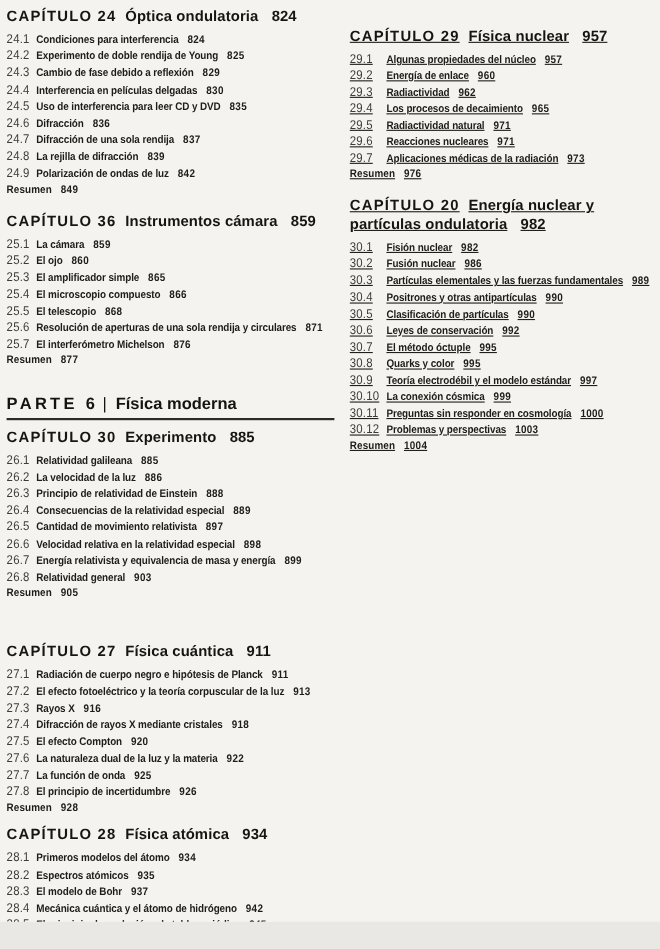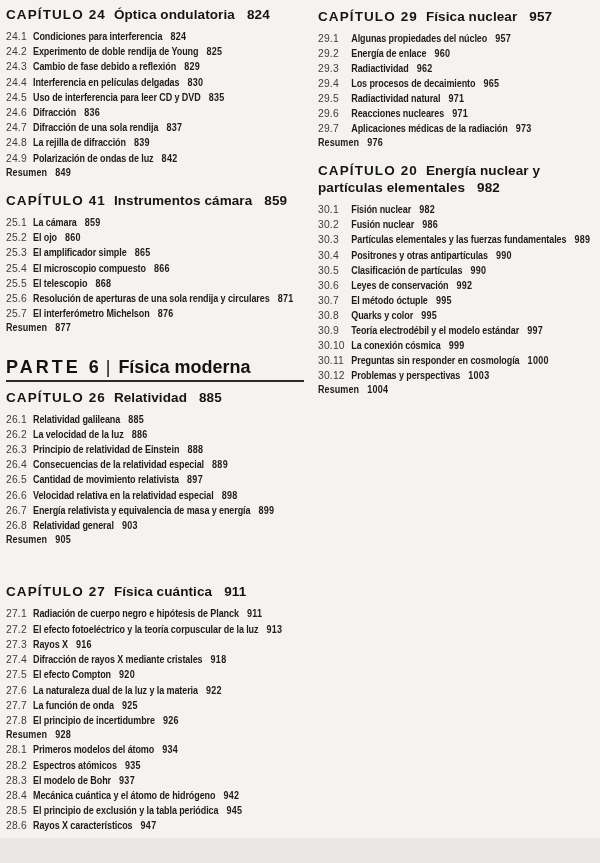--- a/index.html
+++ b/index.html
@@ -7,33 +7,33 @@
     width:600px;height:863px;
     font-family:"Liberation Sans",sans-serif;
     background:#e9e8e5;
   }
   .page{
     position:relative;width:600px;height:838px;
     background:#f4f3f0;color:#201f1c;overflow:hidden;
   }
   .toc-col{position:absolute;top:0;}
   .col-left{left:6px;top:6px;width:298px;}
-  .col-right{left:318px;top:8px;width:278px;}
+  .col-right{left:318px;top:24px;width:278px;text-decoration:underline;}
 
   .chapter-heading{
     font-size:13.5px;font-weight:700;line-height:17px;
     margin-bottom:6px;letter-spacing:0.1px;color:#161511;
     white-space:normal;
   }
   .ch-label{letter-spacing:1.1px;}
   .ch-title{margin-left:8px;}
   .ch-page{margin-left:12px;}
 
   .part-heading{
-    font-size:18px;font-weight:700;line-height:19px;color:#141310;
+    font-size:15px;font-weight:700;line-height:19px;color:#141310;
     margin-bottom:2px;
   }
   .part-label{letter-spacing:3px;}
   .part-divider{margin:0 8px 0 4px;font-weight:400;}
   .part-rule{height:2px;background:#2c2b27;margin:3px 0 7px 0;width:100%;}
 
   .rows{
     transform:scaleX(0.9);
     transform-origin:0 0;
     width:111.4%;
@@ -106,21 +106,21 @@
         <div class="row">
           <span class="num">24.9</span>
           <span class="sec-title">Polarización de ondas de luz</span>
           <span class="sec-page">842</span>
         </div>
         <div class="row resumen">
           <span class="sec-title">Resumen</span>
           <span class="sec-page">849</span>
         </div>
       </div>
-      <div class="chapter-heading" style="margin-top: 12px;"><span class="ch-label">CAPÍTULO 41</span><span class="ch-title">Instrumentos cámara</span><span class="ch-page">859</span></div>
+      <div class="chapter-heading" style="margin-top: 12px;"><span class="ch-label">CAPÍTULO 36</span><span class="ch-title">Instrumentos cámara</span><span class="ch-page">859</span></div>
       <div class="rows">
         <div class="row">
           <span class="num">25.1</span>
           <span class="sec-title">La cámara</span>
           <span class="sec-page">859</span>
         </div>
         <div class="row">
           <span class="num">25.2</span>
           <span class="sec-title">El ojo</span>
           <span class="sec-page">860</span>
@@ -150,21 +150,21 @@
           <span class="sec-title">El interferómetro Michelson</span>
           <span class="sec-page">876</span>
         </div>
         <div class="row resumen">
           <span class="sec-title">Resumen</span>
           <span class="sec-page">877</span>
         </div>
       </div>
       <div class="part-heading" style="margin-top: 22px;"><span class="part-label">PARTE 6</span><span class="part-divider">|</span><span class="part-title">Física moderna</span></div>
       <div class="part-rule"></div>
-      <div class="chapter-heading" style="margin-top: 5px;"><span class="ch-label">CAPÍTULO 26</span><span class="ch-title">Relatividad</span><span class="ch-page">885</span></div>
+      <div class="chapter-heading" style="margin-top: 5px;"><span class="ch-label">CAPÍTULO 30</span><span class="ch-title">Experimento</span><span class="ch-page">885</span></div>
       <div class="rows">
         <div class="row">
           <span class="num">26.1</span>
           <span class="sec-title">Relatividad galileana</span>
           <span class="sec-page">885</span>
         </div>
         <div class="row">
           <span class="num">26.2</span>
           <span class="sec-title">La velocidad de la luz</span>
           <span class="sec-page">886</span>
@@ -244,20 +244,21 @@
         <div class="row">
           <span class="num">27.8</span>
           <span class="sec-title">El principio de incertidumbre</span>
           <span class="sec-page">926</span>
         </div>
         <div class="row resumen">
           <span class="sec-title">Resumen</span>
           <span class="sec-page">928</span>
         </div>
       </div>
+      <div class="chapter-heading" style="margin-top: 8px;"><span class="ch-label">CAPÍTULO 28</span><span class="ch-title">Física atómica</span><span class="ch-page">934</span></div>
       <div class="rows">
         <div class="row">
           <span class="num">28.1</span>
           <span class="sec-title">Primeros modelos del átomo</span>
           <span class="sec-page">934</span>
         </div>
         <div class="row">
           <span class="num">28.2</span>
           <span class="sec-title">Espectros atómicos</span>
           <span class="sec-page">935</span>
@@ -320,21 +321,21 @@
         <div class="row">
           <span class="num">29.7</span>
           <span class="sec-title">Aplicaciones médicas de la radiación</span>
           <span class="sec-page">973</span>
         </div>
         <div class="row resumen">
           <span class="sec-title">Resumen</span>
           <span class="sec-page">976</span>
         </div>
       </div>
-      <div class="chapter-heading" style="margin-top: 12px;"><span class="ch-label">CAPÍTULO 20</span><span class="ch-title">Energía nuclear y partículas elementales</span><span class="ch-page">982</span></div>
+      <div class="chapter-heading" style="margin-top: 12px;"><span class="ch-label">CAPÍTULO 20</span><span class="ch-title">Energía nuclear y partículas ondulatoria</span><span class="ch-page">982</span></div>
       <div class="rows">
         <div class="row">
           <span class="num">30.1</span>
           <span class="sec-title">Fisión nuclear</span>
           <span class="sec-page">982</span>
         </div>
         <div class="row">
           <span class="num">30.2</span>
           <span class="sec-title">Fusión nuclear</span>
           <span class="sec-page">986</span>

